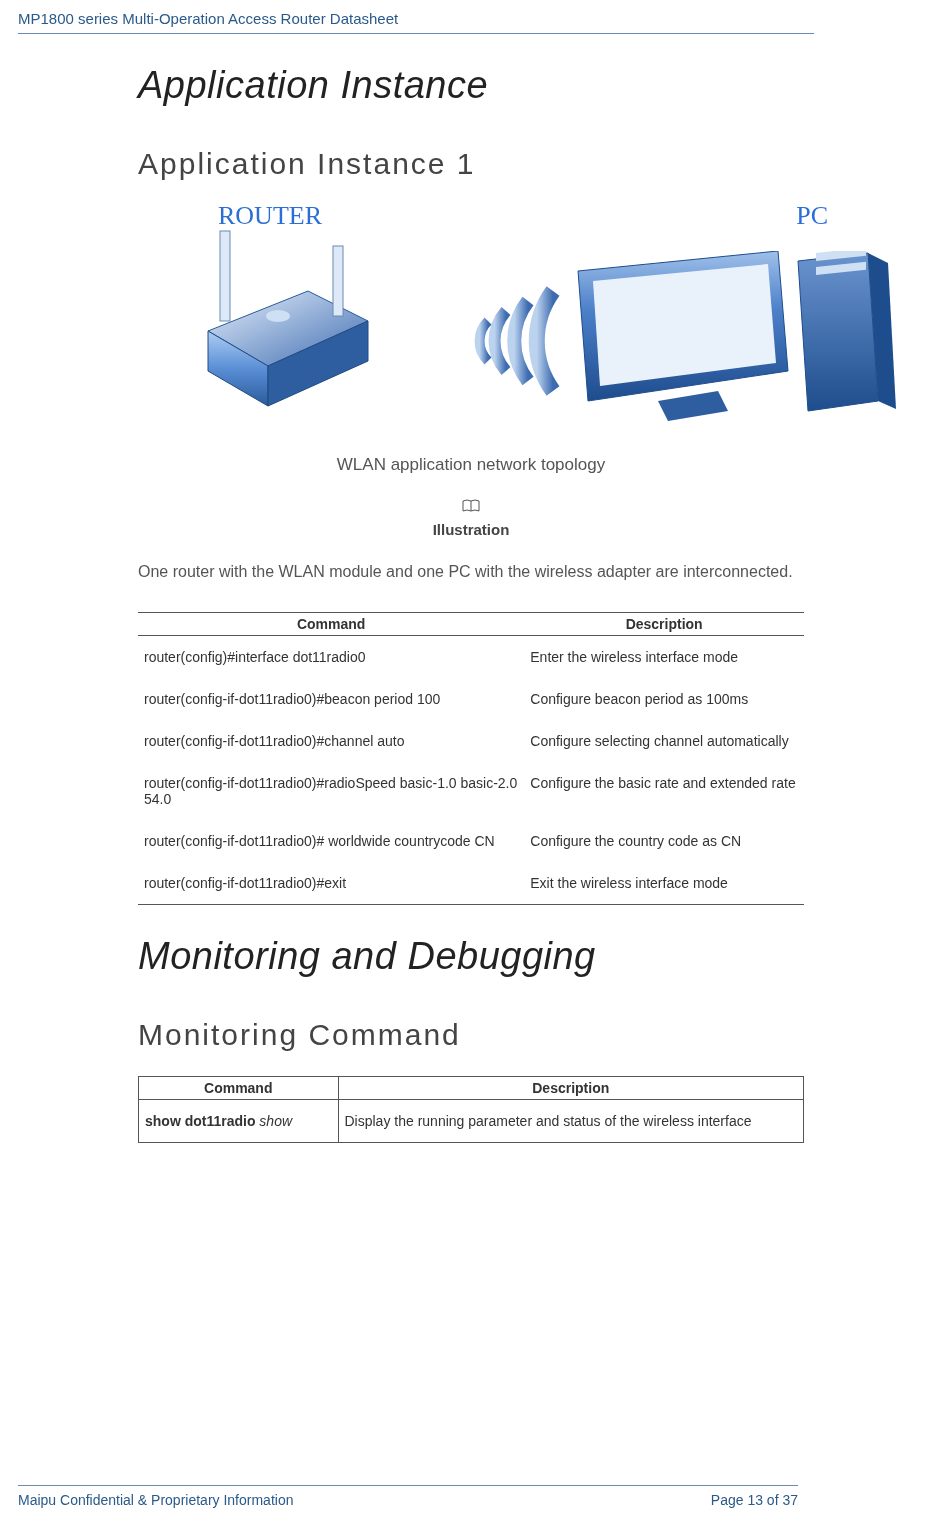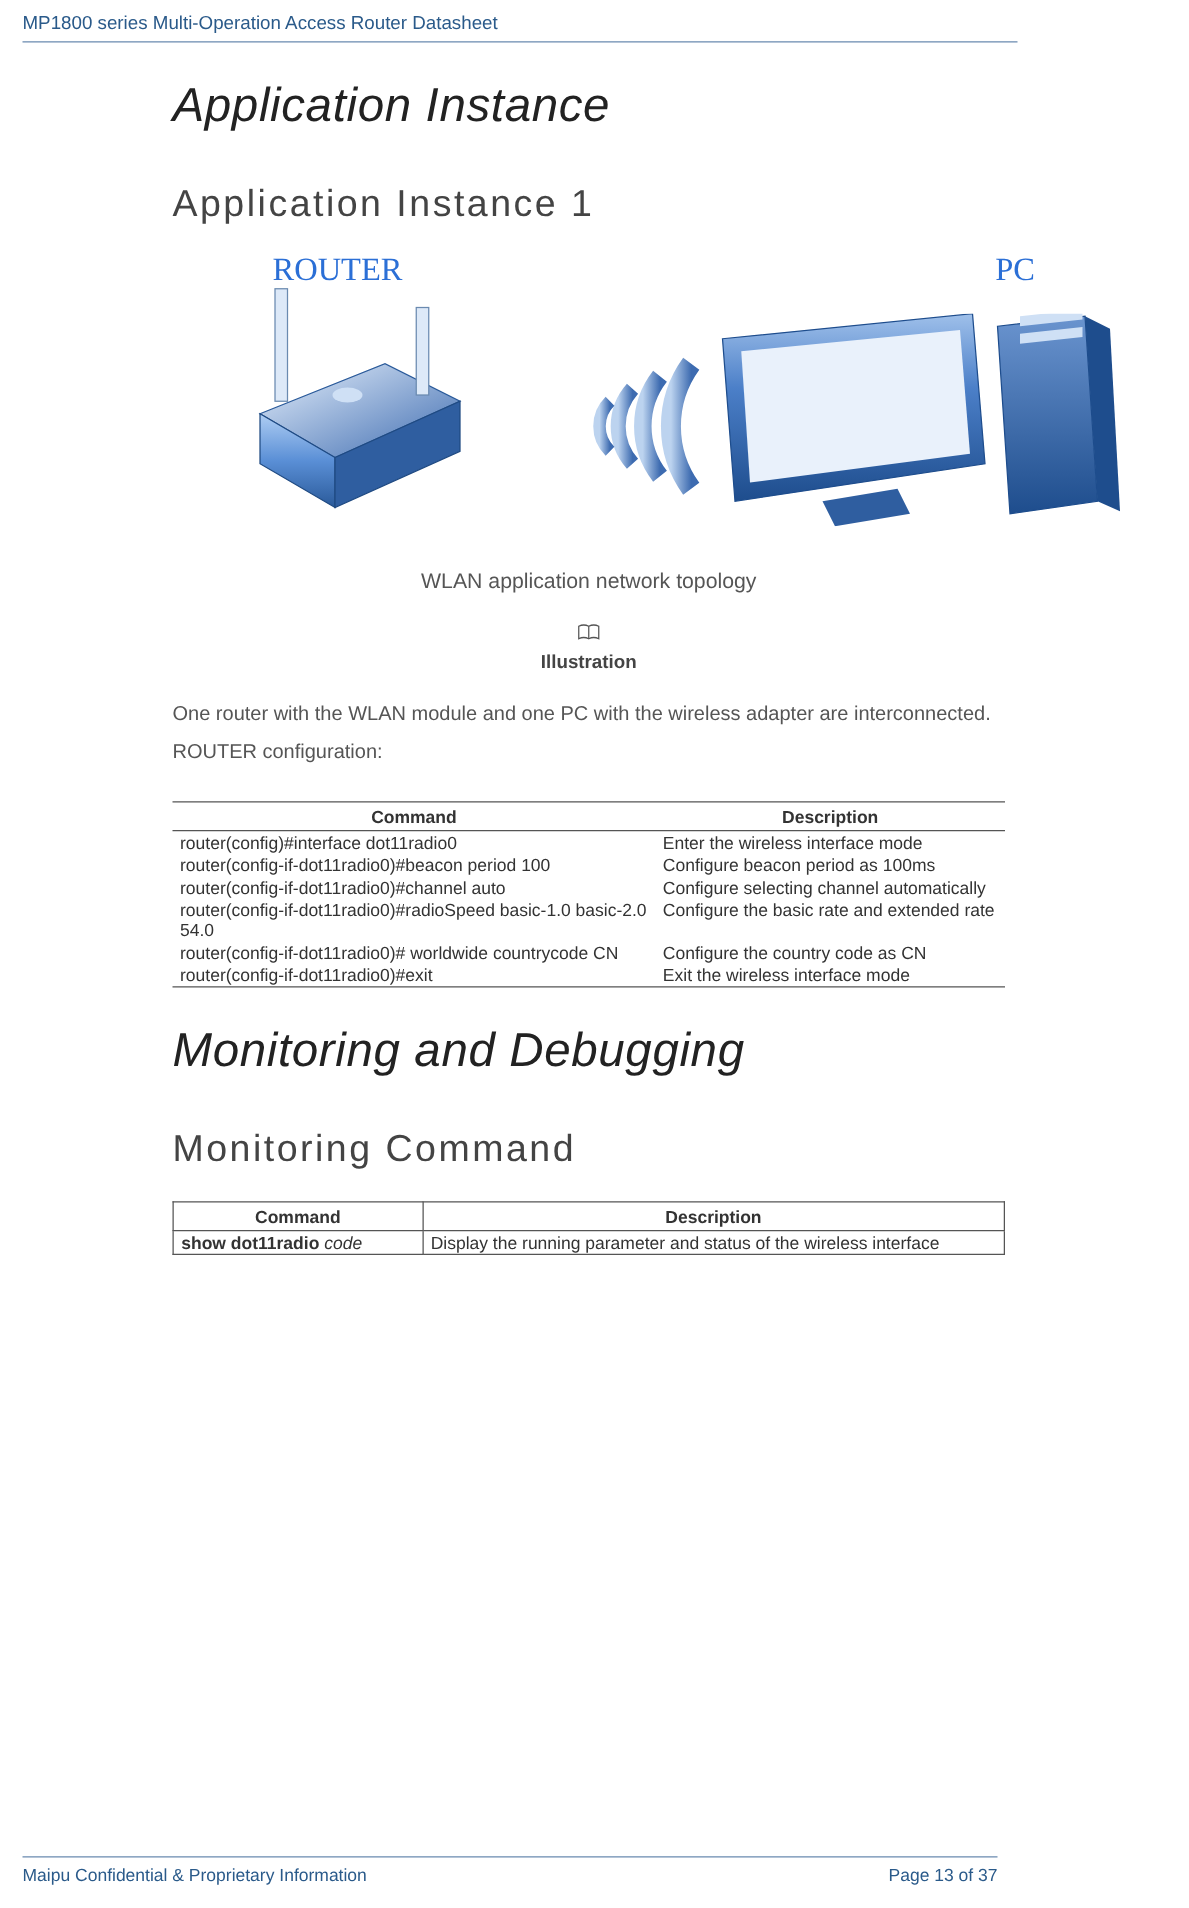--- a/index.html
+++ b/index.html
@@ -12,25 +12,25 @@
   h2.subsection { font-family: Arial, Helvetica, sans-serif; font-weight: 400; font-size: 30px; color: #444; margin: 40px 0 20px 0; letter-spacing: 2px; }
   .diagram { position: relative; width: 760px; height: 230px; margin: 10px 0 20px 20px; }
   .label-blue { position: absolute; font-family: Georgia, 'Times New Roman', serif; font-size: 26px; color: #2b6fd6; }
   .router-box { position: absolute; left: 20px; top: 20px; width: 210px; height: 190px; }
   .pc-box { position: absolute; right: 20px; top: 50px; width: 330px; height: 170px; }
   .waves { position: absolute; left: 300px; top: 80px; }
   .caption { text-align: center; color: #555; font-size: 17px; margin: 24px 0 24px 0; }
   .illus-row { display: flex; align-items: center; gap: 8px; margin: 12px 0 18px 0; flex-direction: column; }
   .illus-icon { width: 18px; height: 14px; }
   .illus-text { font-weight: bold; color: #444; font-size: 15px; }
-  .para { color: #555; font-size: 16px; line-height: 2.0; text-align: justify; }
+  .para { color: #555; font-size: 16px; line-height: 2.0; margin-bottom: 18px; text-align: justify; }
   .para2 { color: #555; font-size: 16px; line-height: 1.8; margin-bottom: 12px; }
   table.cmd { width: 100%; border-collapse: collapse; font-size: 14px; color: #333; margin-bottom: 30px; margin-top: 24px; }
   table.cmd th { font-weight: bold; text-align: center; border-top: 1px solid #555; border-bottom: 1px solid #555; padding: 3px 6px; }
-  table.cmd td { padding: 1px 6px; vertical-align: top; }
+  table.cmd td { padding: 13px 6px; vertical-align: top; }
   table.cmd.open td.col1 { width: 58%; }
   table.cmd tbody tr:last-child td { border-bottom: 1px solid #555; }
   table.cmd.bordered th, table.cmd.bordered td { border: 1px solid #555; }
   table.cmd.bordered td.col1 { width: 30%; }
   .bold { font-weight: bold; }
   .ital { font-style: italic; }
   .footer { position: absolute; bottom: 18px; left: 18px; right: 34px; }
   .footer-rule { border: none; border-top: 1px solid #6a8ab0; margin-bottom: 6px; }
   .footer-row { display: flex; justify-content: space-between; color: #2a5a8a; font-size: 14px; }
 </style>
@@ -118,21 +118,20 @@
       <span class="illus-icon">
         <svg width="18" height="14" viewBox="0 0 18 14">
             <path d="M1 2 Q5 0 9 2 Q13 0 17 2 L17 12 Q13 10 9 12 Q5 10 1 12 Z" fill="none" stroke="#555" stroke-width="1"></path>
             <line x1="9" y1="2" x2="9" y2="12" stroke="#555" stroke-width="1"></line>
           </svg>
       </span>
       <span class="illus-text">Illustration</span>
     </div>
 
     <p class="para">One router with the WLAN module and one PC with the wireless adapter are interconnected.</p>
-    <p class="para2">ROUTER configuration:</p>
 
     <table class="cmd open">
       <thead>
         <tr>
           <th>Command</th>
           <th>Description</th>
         </tr>
       </thead>
       <tbody>
         <tr>
@@ -167,21 +166,21 @@
 
     <table class="cmd bordered">
       <thead>
         <tr>
           <th>Command</th>
           <th>Description</th>
         </tr>
       </thead>
       <tbody>
         <tr>
-          <td class="col1"><span class="bold">show dot11radio </span><span class="ital">code</span></td>
+          <td class="col1"><span class="bold">show dot11radio </span><span class="ital">show</span></td>
           <td>Display the running parameter and status of the wireless interface</td>
         </tr>
       </tbody>
     </table>
 
   </div>
 
   <div class="footer">
     <hr class="footer-rule">
     <div class="footer-row">

